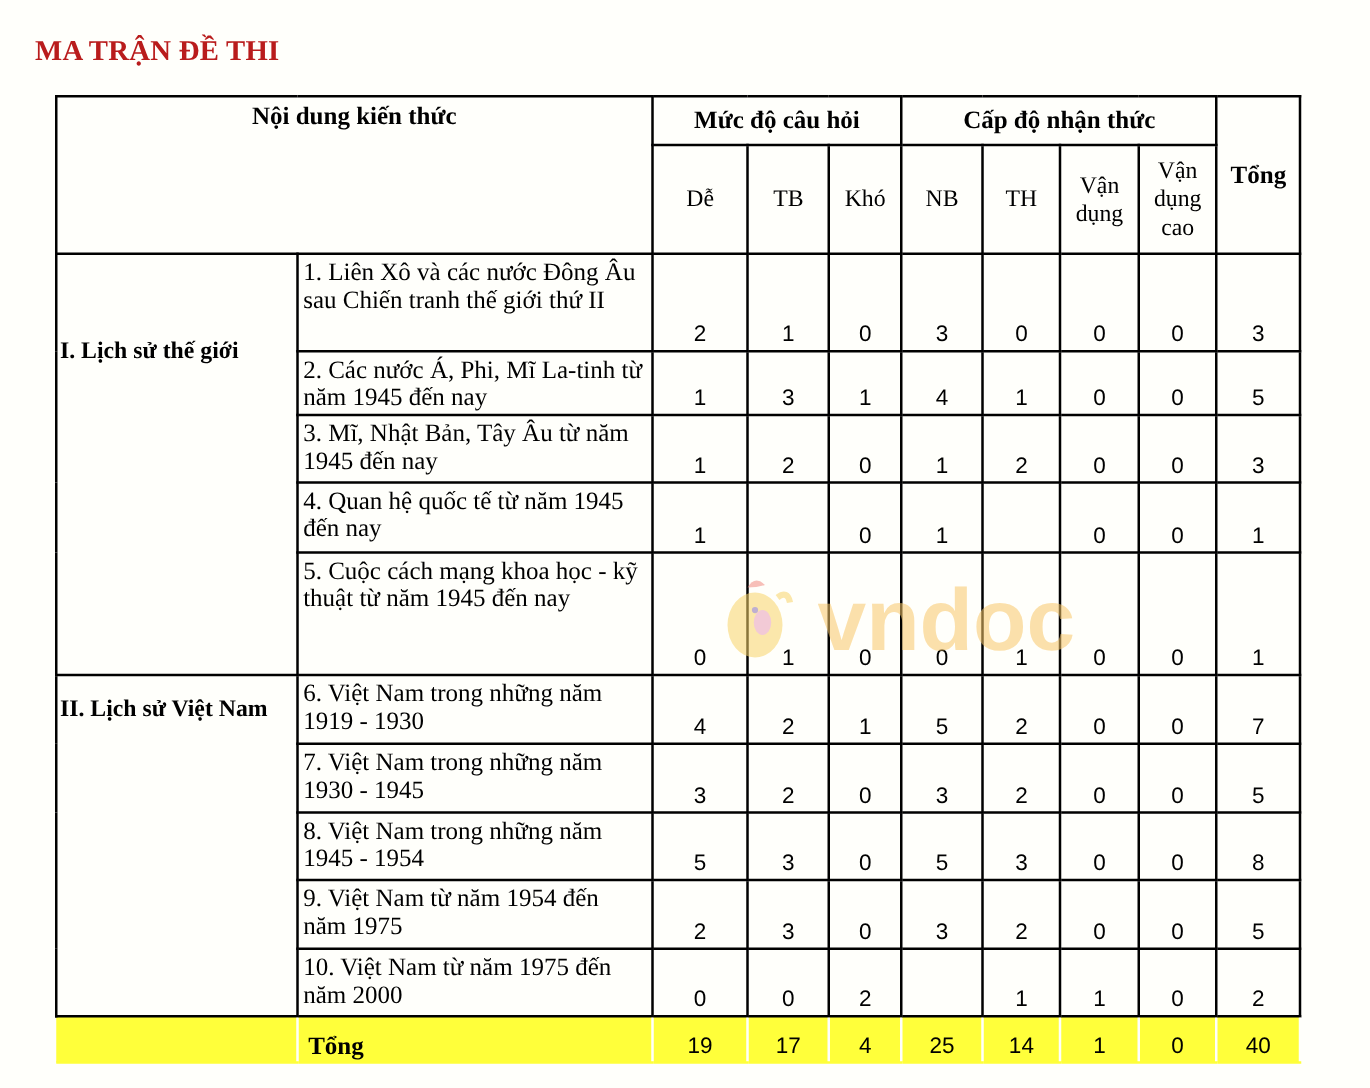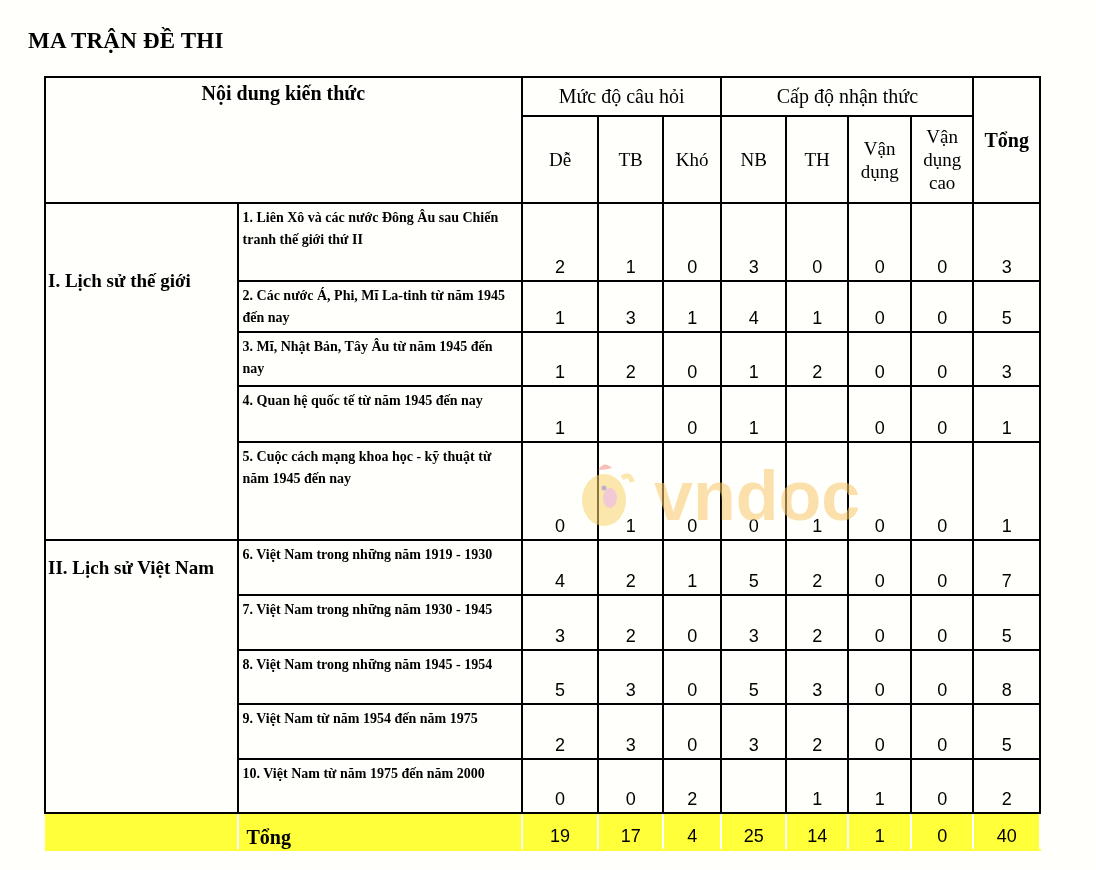--- a/index.html
+++ b/index.html
@@ -1,28 +1,28 @@
 <!DOCTYPE html>
 <html><head>
 <meta charset="utf-8">
 <style>
   html, body { margin: 0; padding: 0; background: #fffffb; }
   body { width: 1096px; height: 870px; position: relative; overflow: hidden; font-family: "Liberation Serif", "DejaVu Serif", serif; color: #000; }
-  .title { position: absolute; left: 28px; top: 28px; font-size: 23px; font-weight: bold; color: #000000; letter-spacing: 0.2px; }
+  .title { position: absolute; left: 28px; top: 28px; font-size: 23px; font-weight: bold; color: #b91c1c; letter-spacing: 0.2px; }
   table.matrix { position: absolute; left: 44px; top: 76px; border-collapse: collapse; table-layout: fixed; width: 997px; }
   table.matrix td, table.matrix th { border: 2px solid #000; padding: 0; vertical-align: bottom; }
   th { font-weight: normal; }
   .hdr-main { font-weight: bold; font-size: 20px; text-align: center; vertical-align: top !important; padding-top: 4px !important; height: 37px; }
-  .hdr-group { font-weight: normal; font-size: 20px; vertical-align: middle !important; height: 37px; }
+  .hdr-group { font-weight: bold; font-size: 20px; vertical-align: middle !important; height: 37px; }
   .hdr-sub { font-size: 19px; text-align: center; vertical-align: middle !important; height: 85px; line-height: 23px; }
   .hdr-total { font-weight: bold; font-size: 20px; text-align: center; vertical-align: middle !important; }
   .section { font-weight: bold; font-size: 19px; vertical-align: middle !important; padding-left: 2px !important; }
   .section.s1 { vertical-align: top !important; padding-top: 66px !important; }
   .section.s2 { vertical-align: top !important; padding-top: 16px !important; }
-  .topic { font-weight: bold; font-size: 14px; line-height: 22px; vertical-align: top !important; padding: 3px 4px 2px 4px !important; }
+  .topic { font-weight: normal; font-size: 20px; line-height: 22px; vertical-align: top !important; padding: 3px 4px 2px 4px !important; }
   .num { font-family: "Liberation Sans", "DejaVu Sans", sans-serif; font-size: 18px; text-align: center; padding-bottom: 2px !important; }
   tr.total td { background: #ffff3a; border: 2px solid #ffff3a; border-left: 2px solid #fffffb; border-right: 2px solid #fffffb; border-top: 2px solid #000; height: 33px; }
   tr.total td:first-child { border-left: none; }
   .total-label { font-weight: bold; font-size: 20px; padding-left: 8px !important; vertical-align: bottom; }
   .watermark { position: absolute; left: 574px; top: 456px; width: 320px; height: 80px; pointer-events: none; opacity: 0.55; }
 </style>
 </head>
 <body>
 
 <div class="title">MA TRẬN ĐỀ THI</div>

